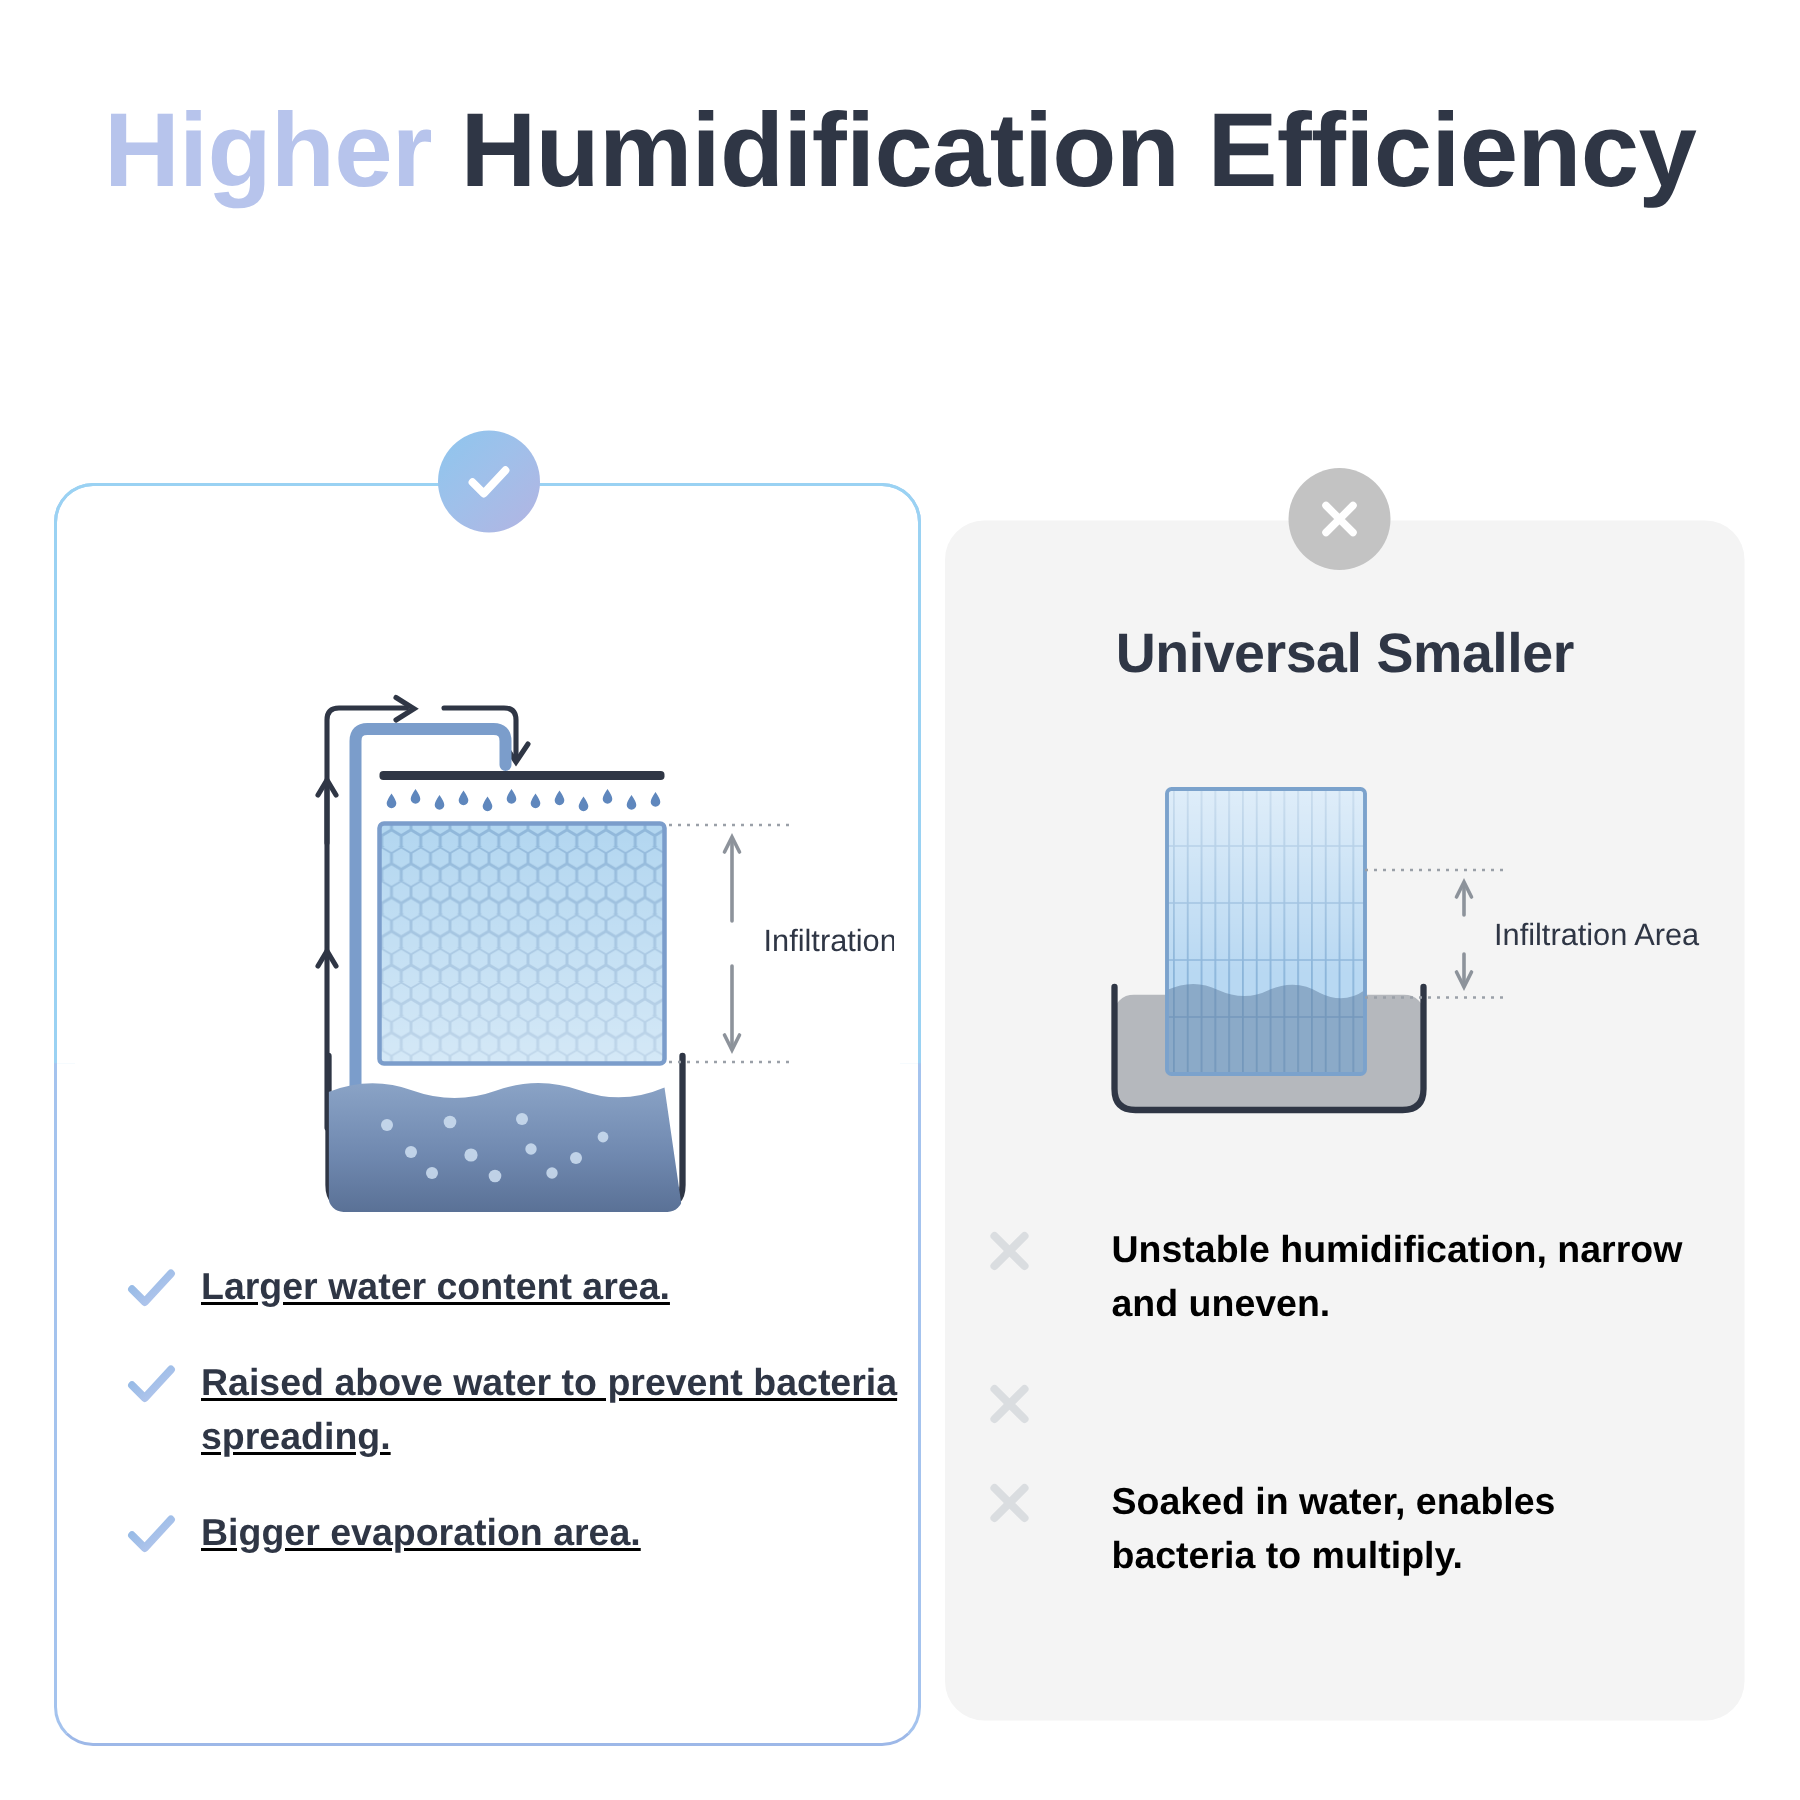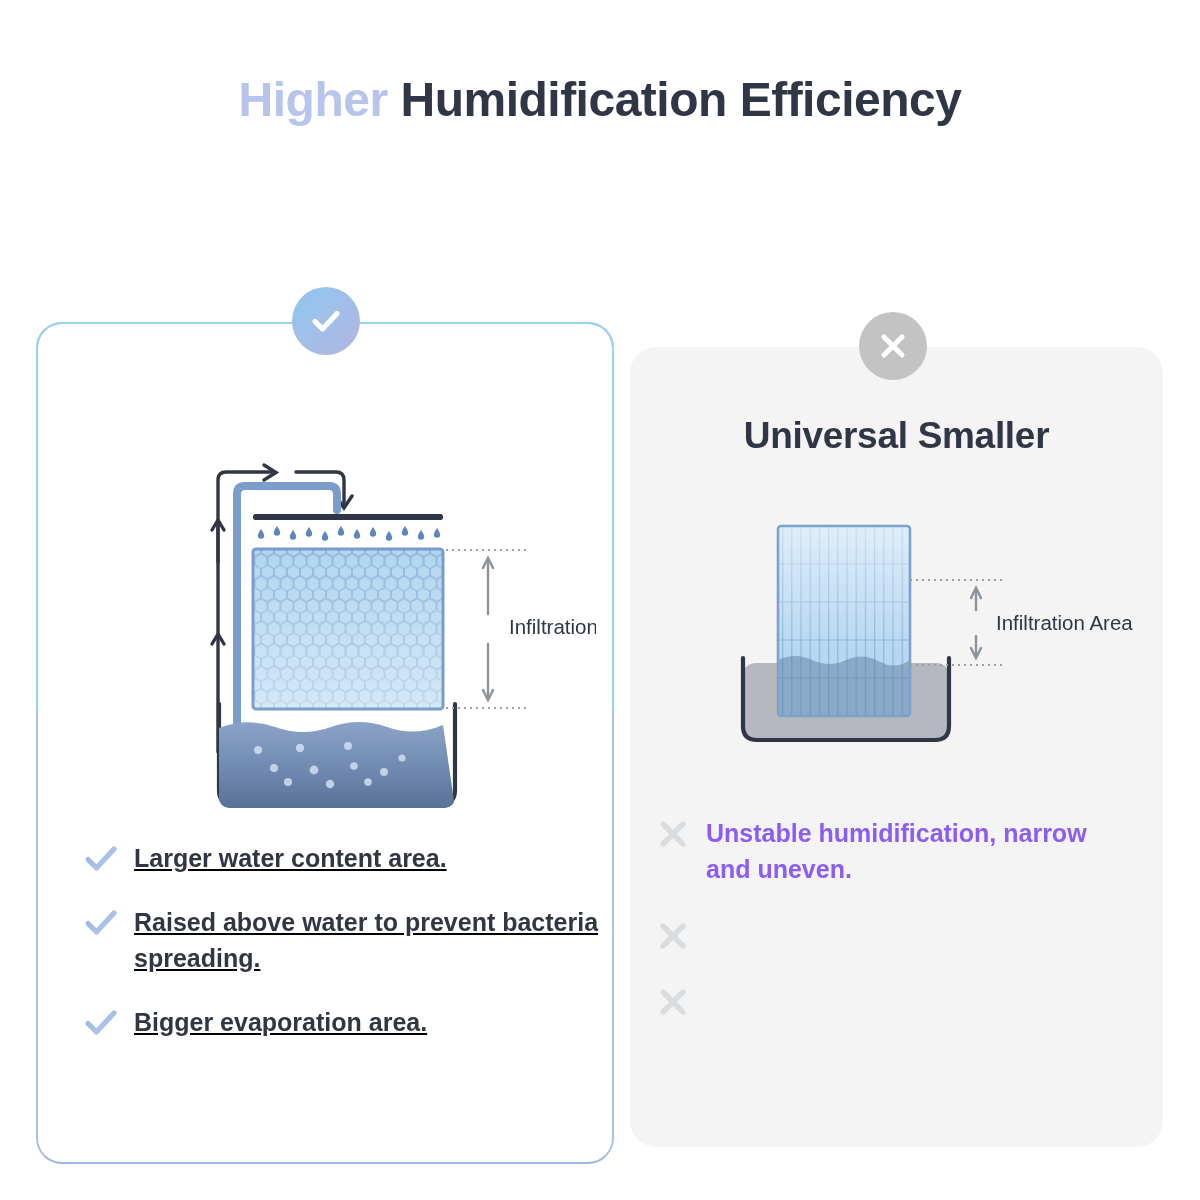--- a/index.html
+++ b/index.html
@@ -19,21 +19,21 @@
     background: #ffffff;
   }
 
   
   .title {
     position: absolute;
     left: 0;
     top: 58px;
     width: 1200px;
     text-align: center;
-    font-size: 48px;
+    font-size: 70px;
     line-height: 84px;
     font-weight: 700;
     letter-spacing: -0.5px;
     color: #2f3645;
   }
   .title .accent { color: #b7c4ec; }
 
   
   .panel-right {
     position: absolute;
@@ -134,21 +134,21 @@
     height: 34px;
     margin-right: 16px;
     margin-top: 2px;
   }
   .li-text {
     font-size: 25px;
     line-height: 36px;
     font-weight: 700;
   }
   .list-left .li-text  { color: #2f3645; }
-  .list-right .li-text { color: #8b5cf6; }
+  .list-right .li-text { color: #000000; margin-left: 35px; }
   .list-right .li { margin-bottom: 30px; }
 </style>
 </head>
 <body>
 
 <div id="root">
 
   <h1 class="title">
     <span class="accent">Higher</span>
     <span>Humidification Efficiency</span>
@@ -386,17 +386,18 @@
         </svg>
       </span>
     </div>
 
     <div class="li">
       <span class="li-icon">
         <svg width="34" height="34" viewBox="0 0 34 34">
           <path d="M7 7 L27 27 M27 7 L7 27" fill="none" stroke="#dadde0" stroke-width="5.4" stroke-linecap="round"></path>
         </svg>
       </span>
+      <span class="li-text">Soaked in water, enables bacteria to multiply.</span>
     </div>
 
   </div>
 
 </div>
 
 </body></html>

